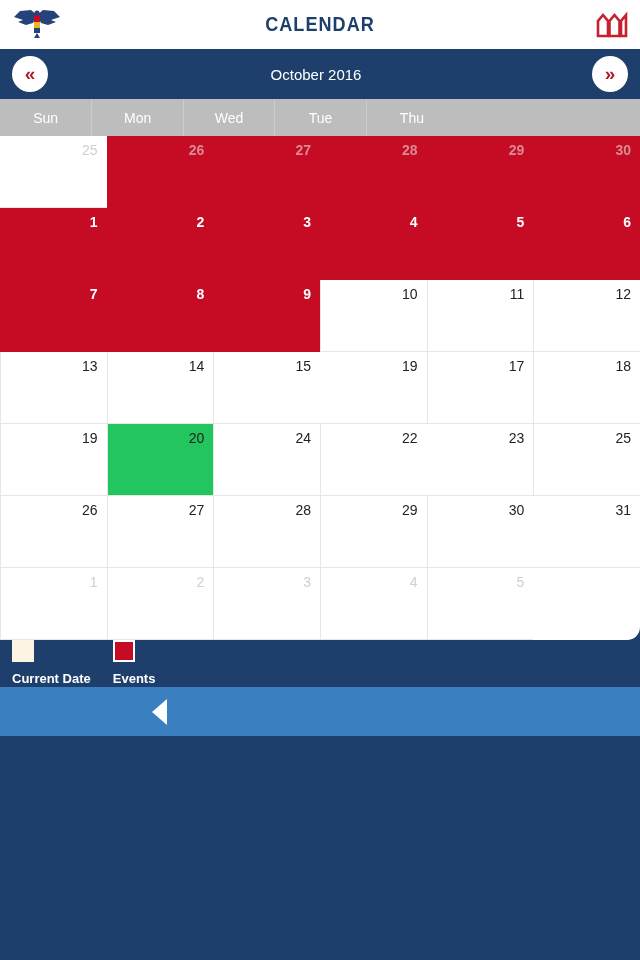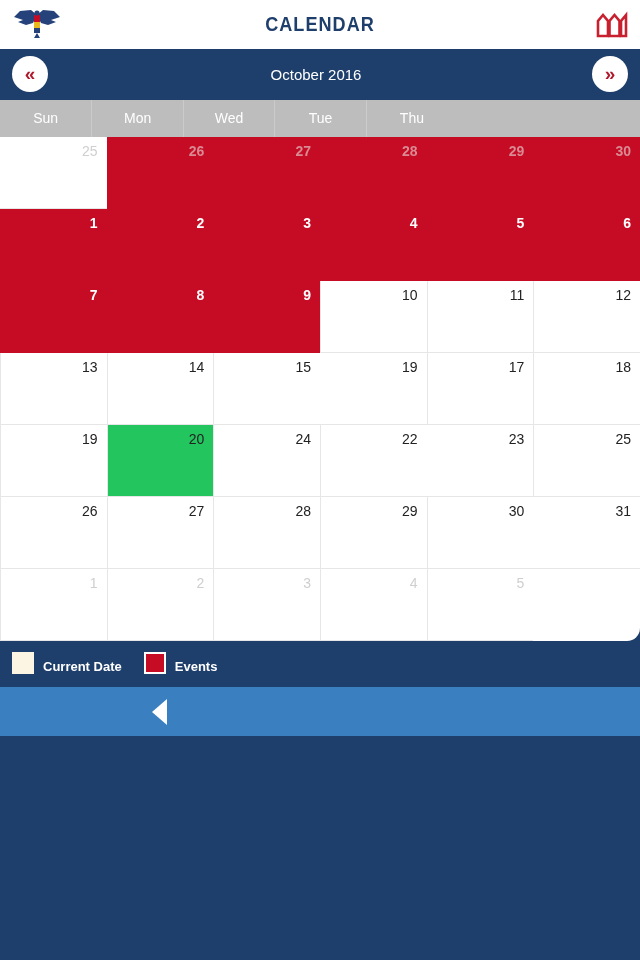--- a/index.html
+++ b/index.html
@@ -120,21 +120,21 @@
 
   
   .legend {
     background:#1e3f6b;
     height:45px;
     display:flex;
     align-items:center;
     padding:0 12px;
     gap:22px;
   }
-  .legend-item { display:flex; align-items:flex-end; gap:9px; }
+  .legend-item { display:flex; align-items:flex-start; gap:9px;flex-direction:column; }
   .swatch { width:22px; height:22px; display:block; }
   .swatch.cream { background:#fdf5e3; }
   .swatch.red { background:#c60b24; border:2px solid #ffffff; }
   .legend-label { color:#ffffff; font-size:13px; font-weight:bold; }
 
   
   .filler { background:#1e3f6b; flex:1; }
   .bottombar {
     height:52px;
     background:#3a80c1;

